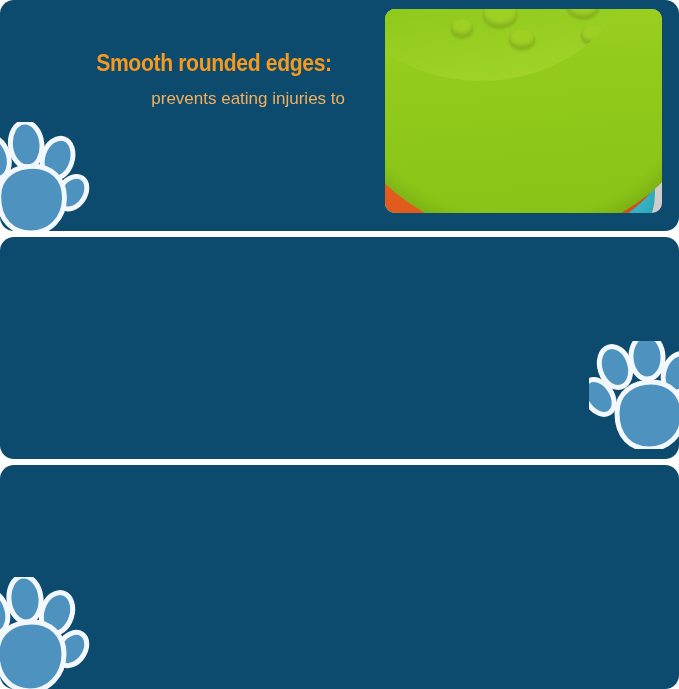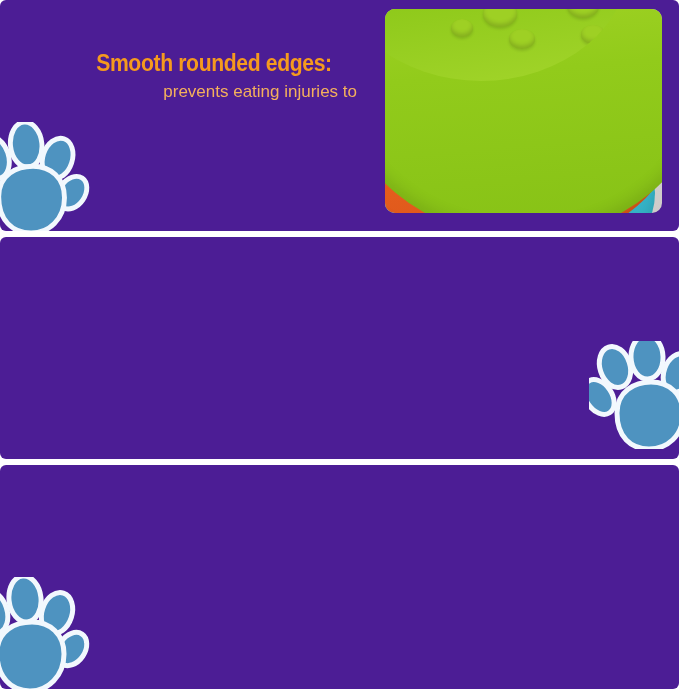--- a/index.html
+++ b/index.html
@@ -18,22 +18,22 @@
     width: 679px;
     height: 689px;
     background: #ffffff;
     display: flex;
     flex-direction: column;
   }
 
   
   .panel {
     position: relative;
-    background: #4c1d95;
-    border-radius: 6px;
+    background: #0c4a6e;
+    border-radius: 14px;
     overflow: hidden;
     flex: none;
   }
   .panel-1 { height: 231px; }
   .panel-2 { height: 222px; margin-top: 6px; }
   .panel-3 { height: 224px; margin-top: 6px; }
 
   
   .paw {
     position: absolute;
@@ -55,21 +55,21 @@
     line-height: 1.15;
     letter-spacing: -0.4px;
     transform: scaleX(0.92);
     margin: 0 0 5px 0;
     white-space: nowrap;
   }
   .body-text {
     color: #f4b05c;
     font-size: 17px;
     line-height: 1.32;
-    margin: 0;
+    margin: 12px;
   }
 
   .text-1 { left: 42px; top: 50px; width: 315px; text-align: right; }
   .text-1 .headline { transform-origin: left center; }
 
   
   .photo {
     position: absolute;
     border-radius: 10px;
     overflow: hidden;

